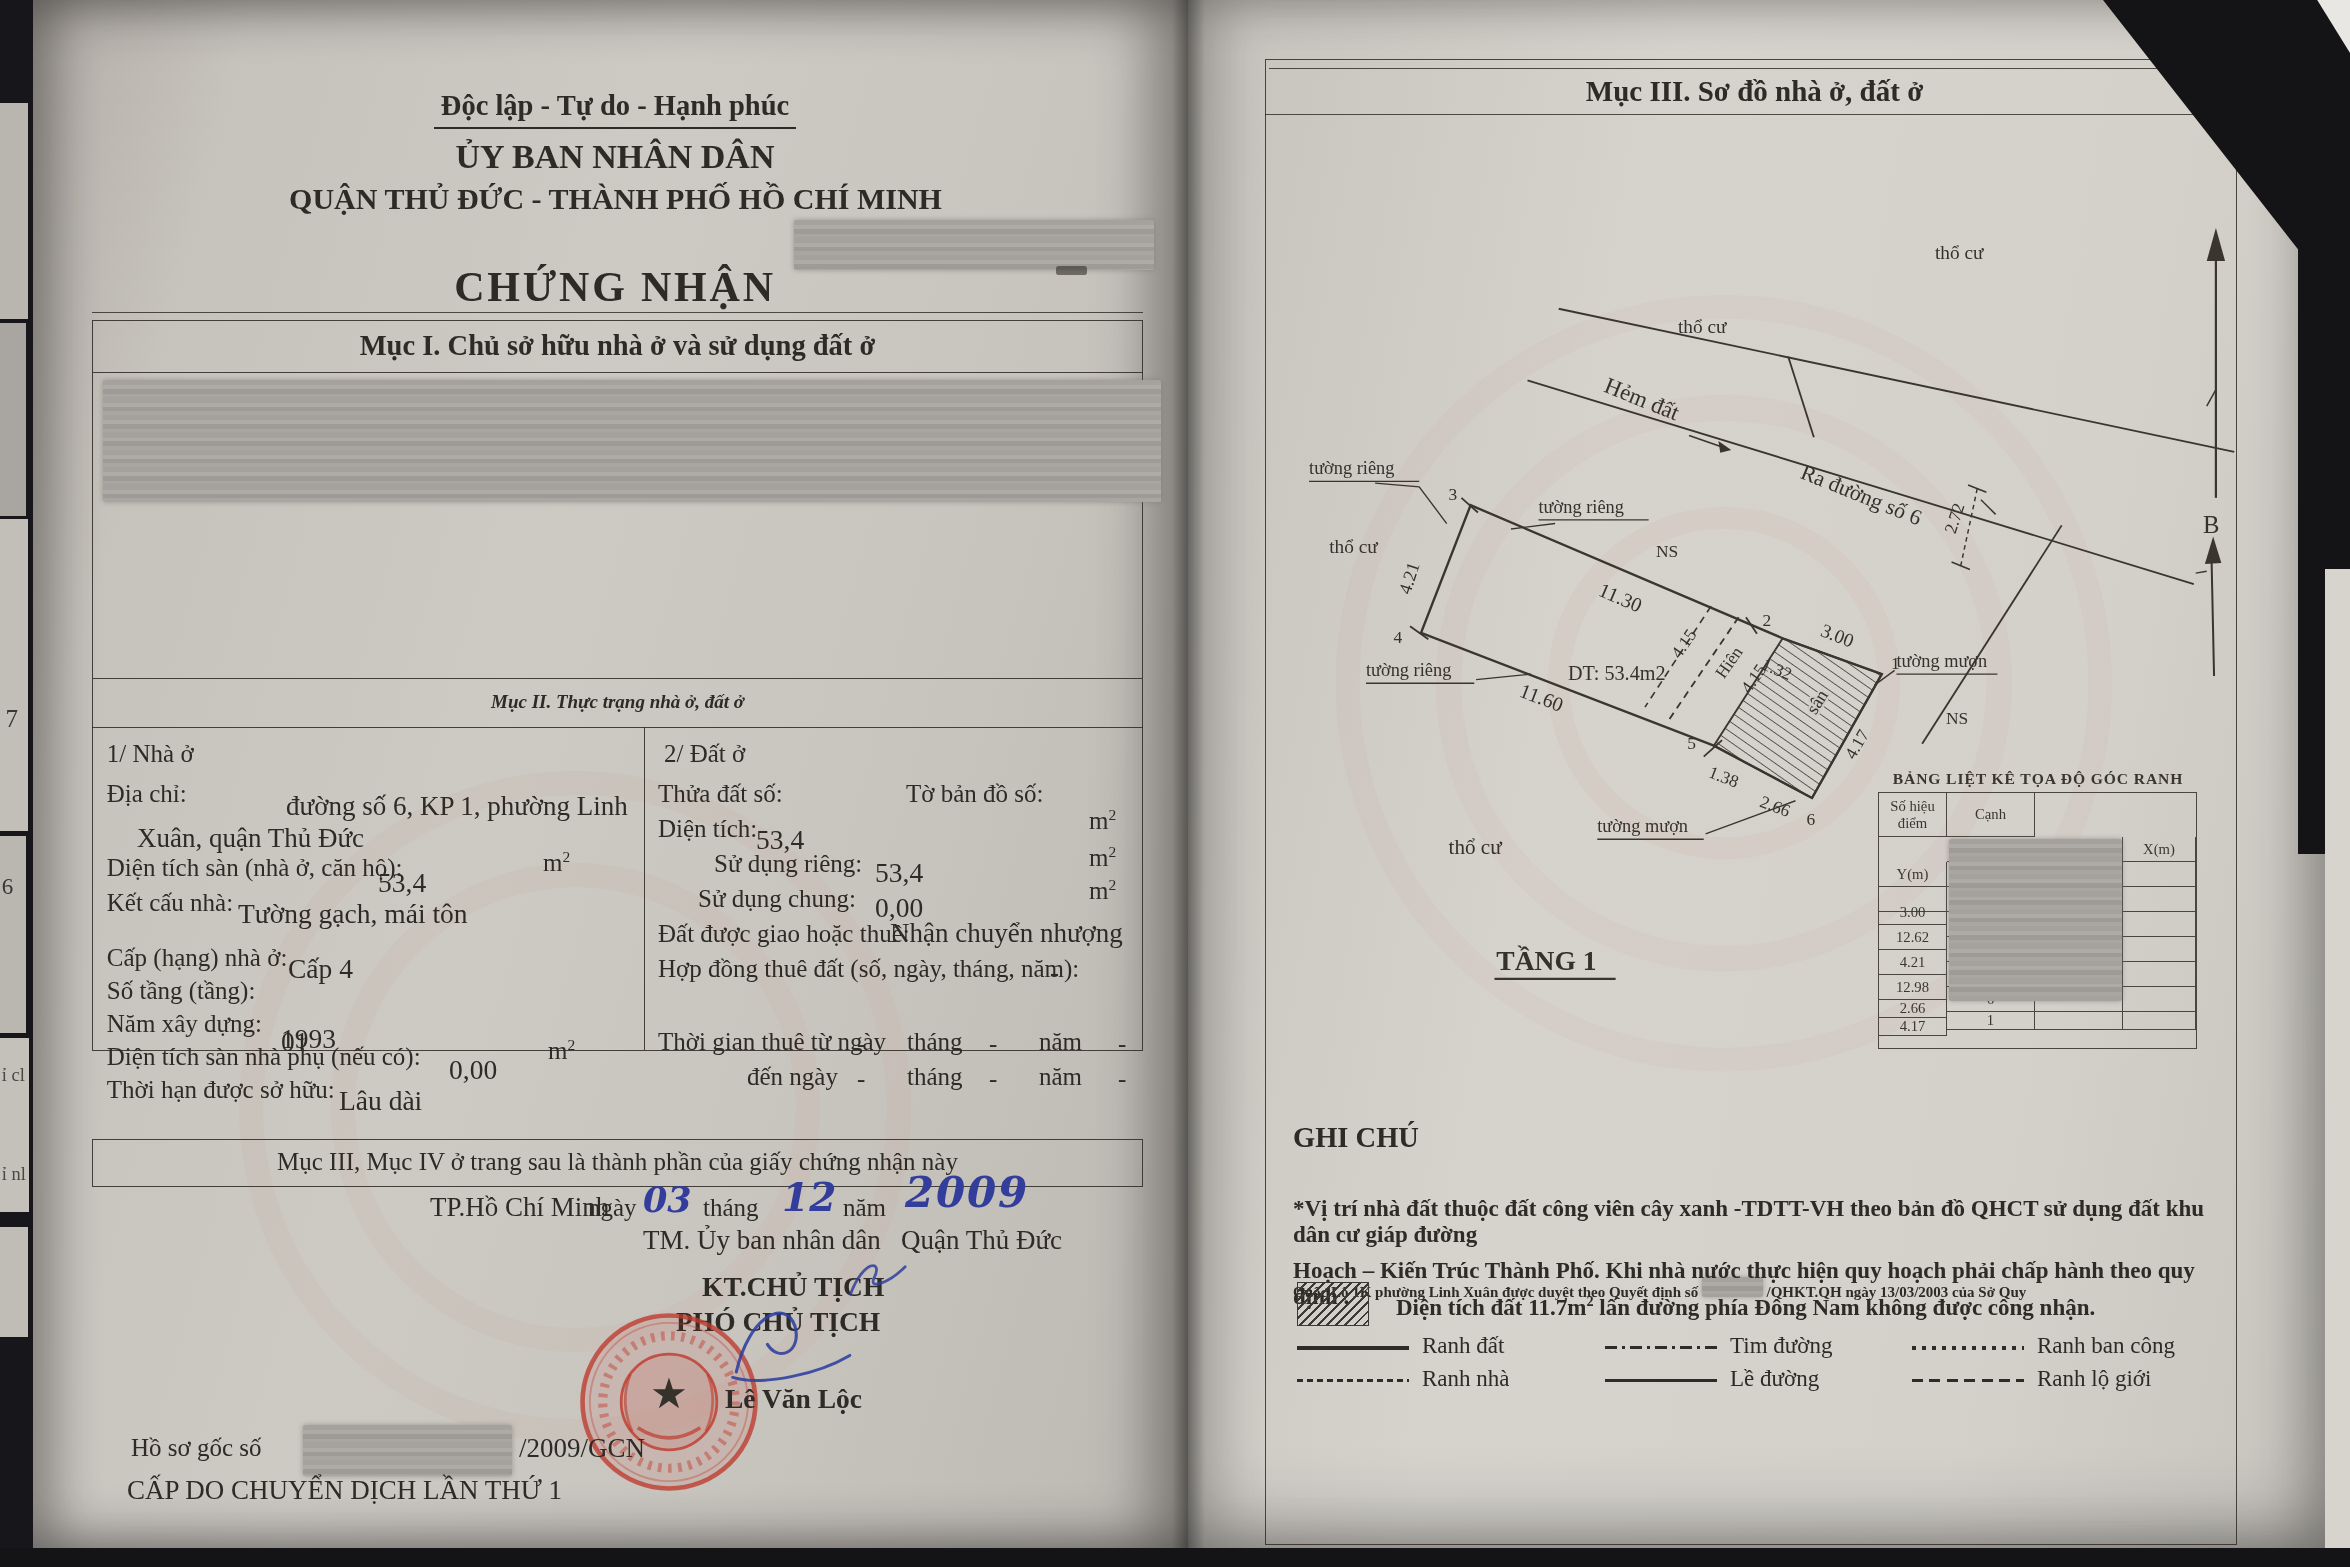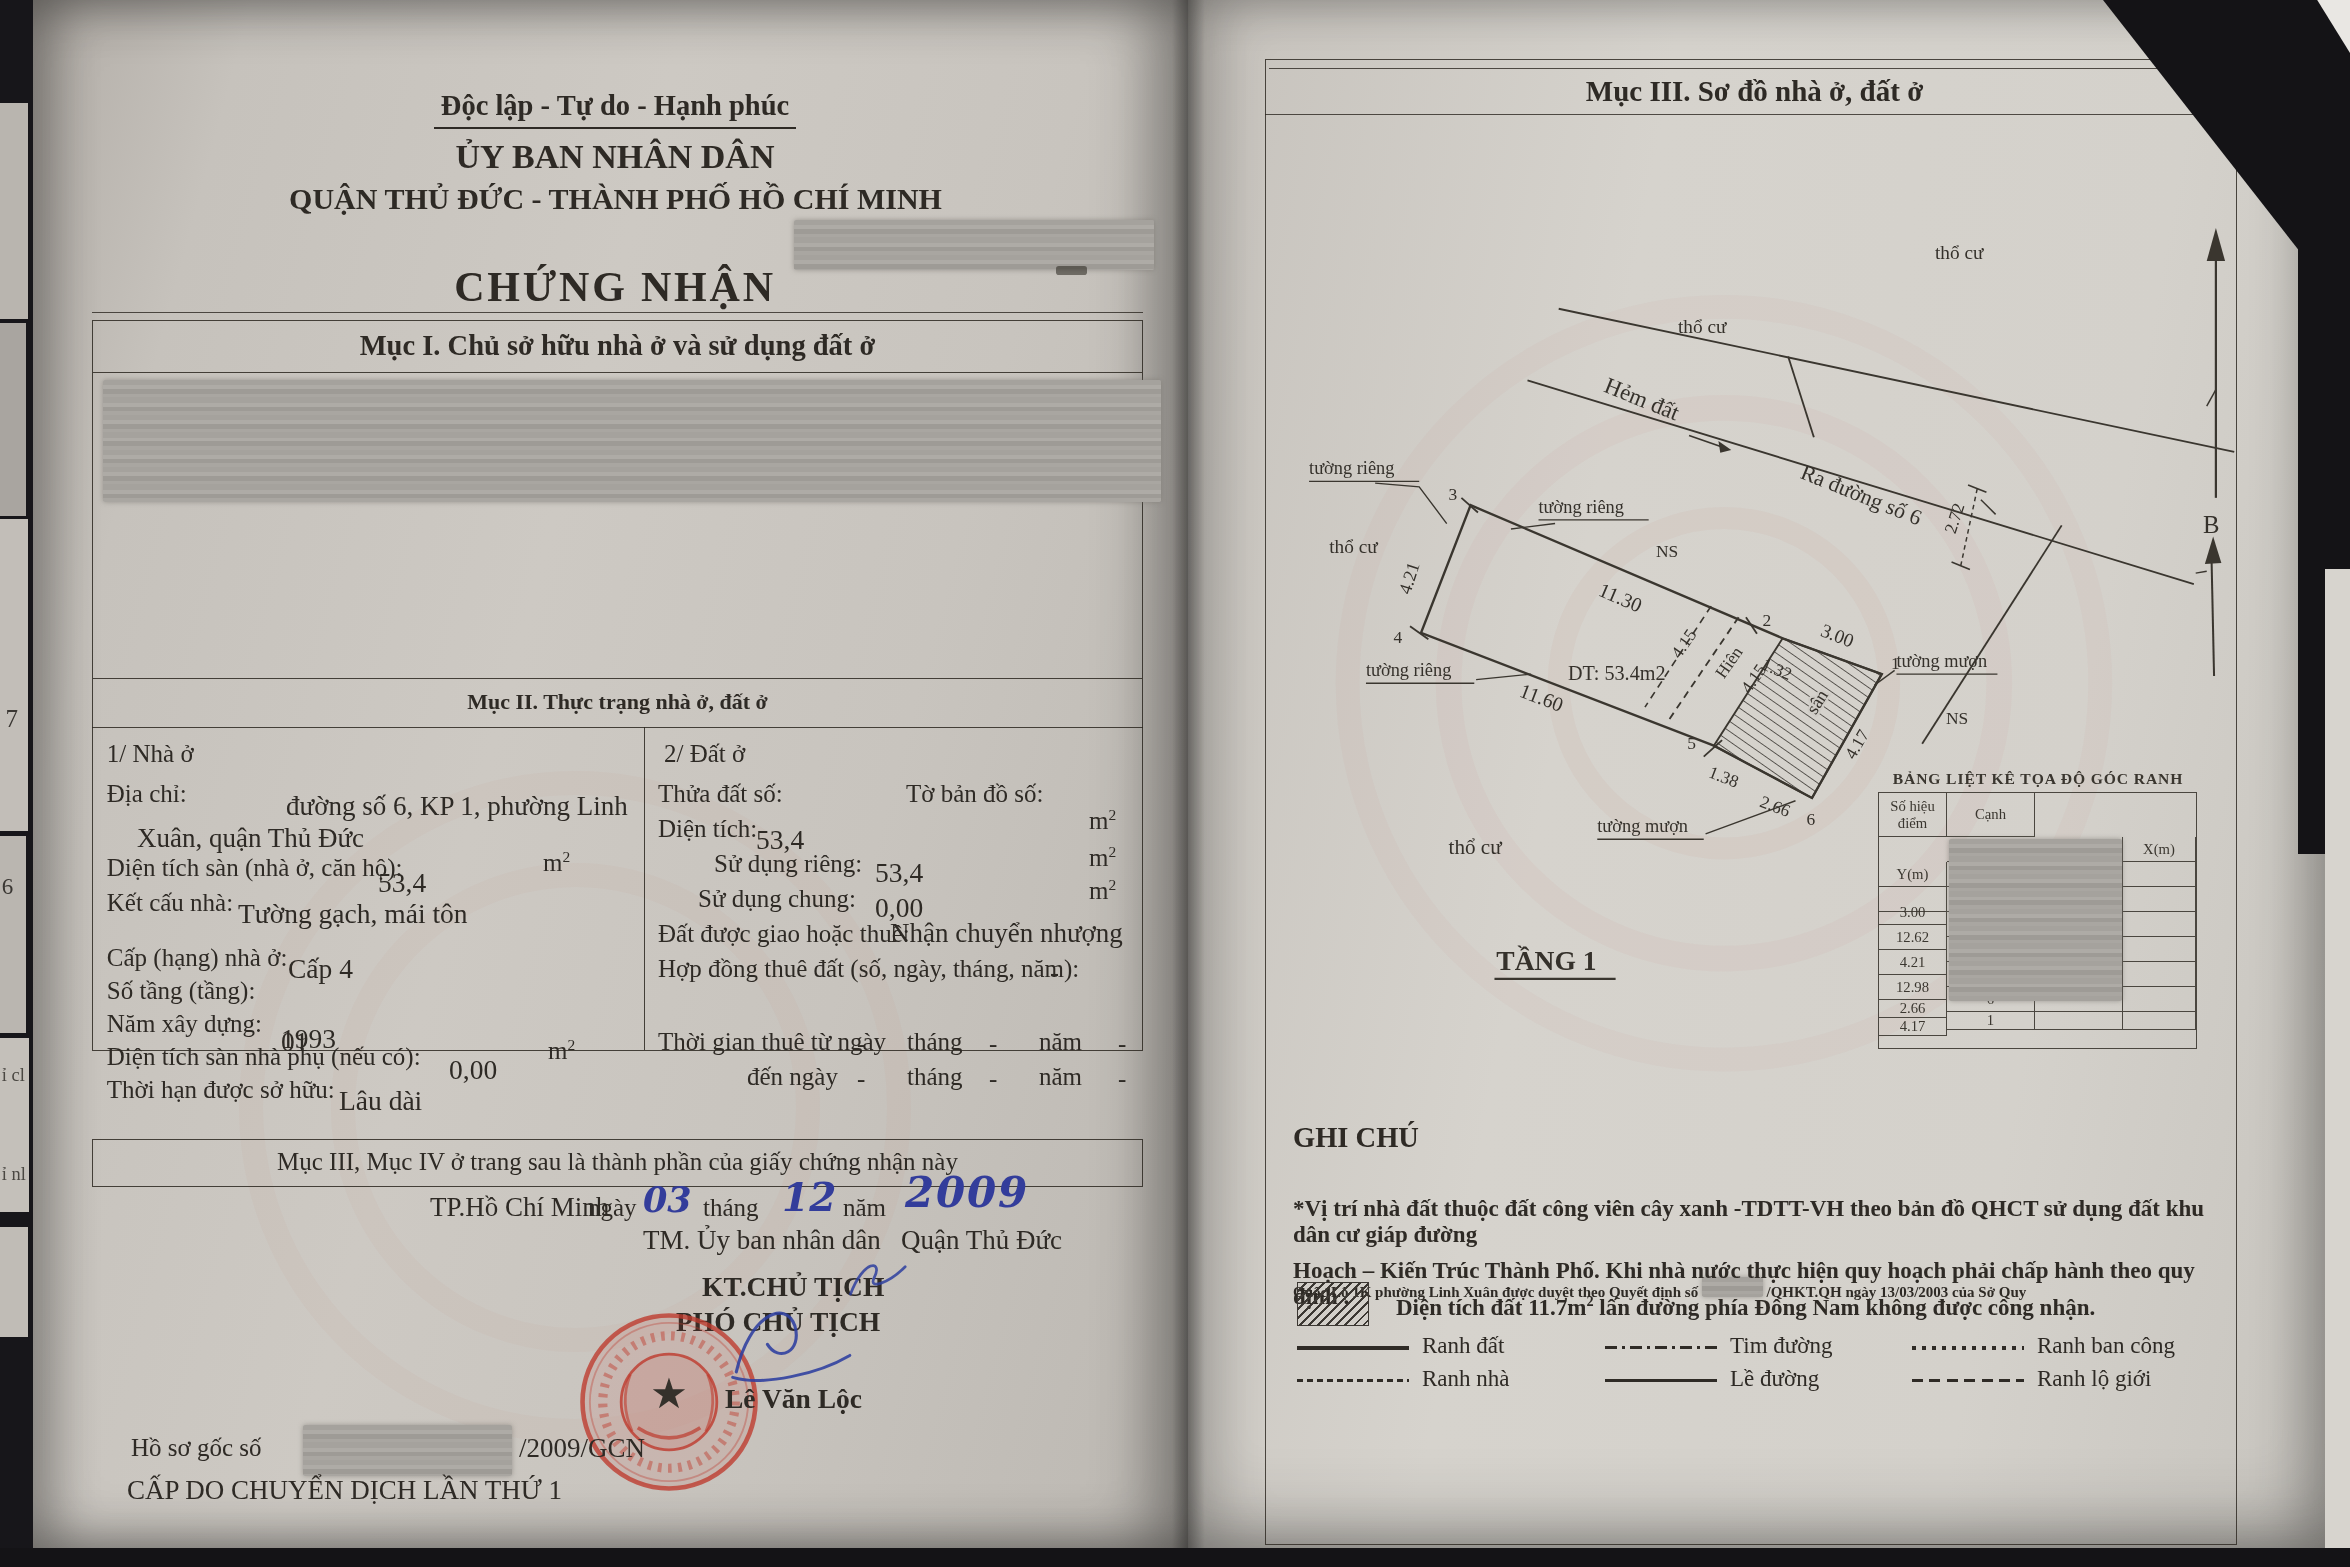--- a/index.html
+++ b/index.html
@@ -53,21 +53,21 @@
   <div class="abs ctr b" style="left:220px;top:263px;width:790px;font-size:42px;letter-spacing:2.8px;">CHỨNG NHẬN</div>
 
   <div class="abs hline" style="left:92px;top:312px;width:1051px;"></div>
   <div class="abs boxline" style="left:92px;top:320px;width:1051px;height:53px;">
     <div class="ctr b" style="font-size:28.5px;line-height:50px;">Mục I. Chủ sở hữu nhà ở và sử dụng đất ở</div>
   </div>
   <div class="abs" style="left:92px;top:373px;width:1051px;height:305px;border-left:1.8px solid rgba(44,39,32,.85);border-right:1.8px solid rgba(44,39,32,.85);box-sizing:border-box;"></div>
   <div class="abs redact" style="left:103px;top:380px;width:1058px;height:122px;"></div>
 
   <div class="abs boxline" style="left:92px;top:678px;width:1051px;height:50px;">
-    <div class="ctr b" style="font-size:22px;line-height:46px;">Mục II. Thực trạng nhà ở, đất ở</div>
+    <div class="ctr b" style="font-size:19px;line-height:46px;font-style:italic;">Mục II. Thực trạng nhà ở, đất ở</div>
   </div>
 
   <div class="abs" style="left:92px;top:727px;width:1051px;height:324px;border:1.8px solid rgba(44,39,32,.85);border-top:none;box-sizing:border-box;font-size:25px;">
     <div class="abs" style="left:551px;top:0;height:100%;border-left:1.8px solid rgba(44,39,32,.85);"></div>
 
     <div class="abs" style="left:13.8px;top:13px;">1/ Nhà ở</div>
     <div class="abs" style="left:13.8px;top:53px;">Địa chỉ:</div>
     <div class="abs" style="left:193px;top:64px;font-size:27px;">đường số 6, KP 1, phường Linh</div>
     <div class="abs" style="left:44px;top:96px;font-size:27px;">Xuân, quận Thủ Đức</div>
     <div class="abs" style="left:13.8px;top:127px;">Diện tích sàn (nhà ở, căn hộ):</div>

